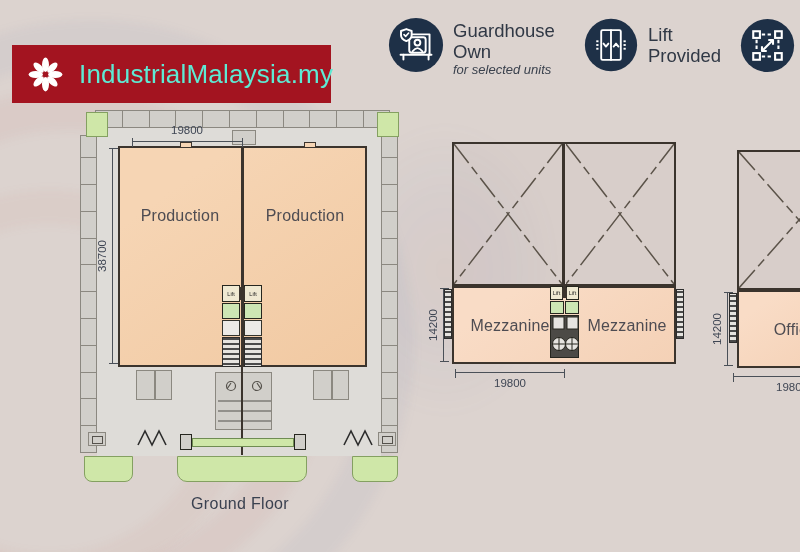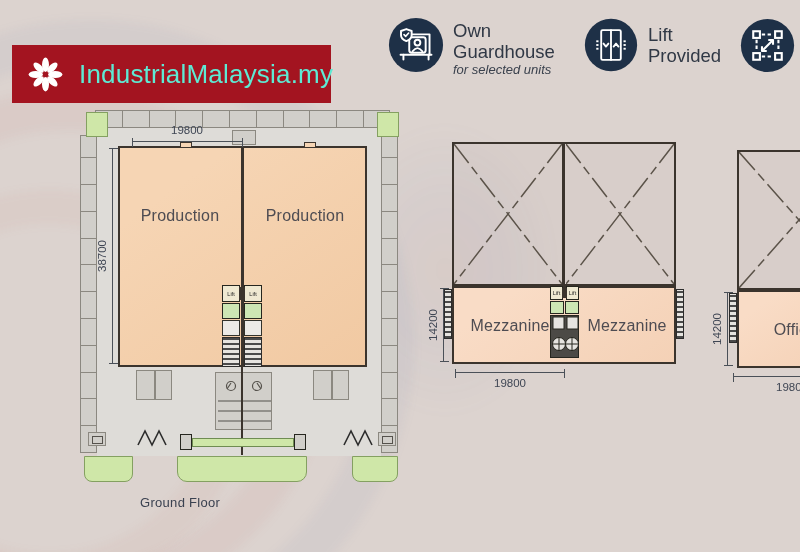--- a/index.html
+++ b/index.html
@@ -28,21 +28,21 @@
   .plan{position:absolute;}
   .dimh{position:absolute;height:0;border-top:1.3px solid #4a5058;}
   .dimh::before,.dimh::after{content:"";position:absolute;top:-4px;width:1.3px;height:9px;background:#4a5058;}
   .dimh::before{left:0;} .dimh::after{right:0;}
   .dimv{position:absolute;width:0;border-left:1.3px solid #4a5058;}
   .dimv::before,.dimv::after{content:"";position:absolute;left:-4px;height:1.3px;width:9px;background:#4a5058;}
   .dimv::before{top:0;} .dimv::after{bottom:0;}
   .dimlabel{position:absolute;font-size:11.5px;color:#3f4654;text-align:center;}
   .rot{transform:rotate(-90deg);}
   .room{position:absolute;font-size:16px;color:#4e4c52;text-align:center;letter-spacing:.2px;}
-  .caption{position:absolute;font-size:13px;color:#3a4150;text-align:left;font-weight:500;letter-spacing:.3px;}
+  .caption{position:absolute;font-size:16px;color:#3a4150;text-align:center;font-weight:500;letter-spacing:.3px;}
   .wall{border:2.5px solid #3b342d;box-sizing:border-box;}
   .peach{background:linear-gradient(145deg,#f6d5b4 20%,#f1c9a2);}
   .peach2{background:linear-gradient(145deg,#f9dcc6 20%,#f4d1b6);}
   .fence-h{background:repeating-linear-gradient(90deg,#d1cfca 0 25.8px,#8b8880 25.8px 26.8px);border:1px solid #8b8880;box-sizing:border-box;}
   .fence-v{background:repeating-linear-gradient(0deg,#d1cfca 0 25.8px,#8b8880 25.8px 26.8px);border:1px solid #8b8880;box-sizing:border-box;}
   .green{background:#cfe7a8;border:1px solid #84a061;box-sizing:border-box;}
   .graybox{background:#d1cfca;border:1px solid #8b8880;box-sizing:border-box;}
   .stair{background:repeating-linear-gradient(180deg,#4a4a4a 0 2px,#e6e4e0 2px 5px);border:1px solid #2c2c2c;box-sizing:border-box;}
   .stairv{background:repeating-linear-gradient(0deg,#4a4a4a 0 2px,#e6e4e0 2px 5px);border:1px solid #2c2c2c;box-sizing:border-box;}
   .liftbox{position:absolute;background:#efe9d2;border:1.6px solid #26261f;box-sizing:border-box;
@@ -84,22 +84,22 @@
       <rect x="23" y="22" width="17" height="16" rx="2.5"></rect>
       <circle cx="31.5" cy="27.5" r="3"></circle>
       <path d="M26.5 36.5 q5 -6.5 10 0"></path>
       <path d="M14 40 H46"></path>
       <path d="M17 40 V45 M43 40 V45"></path>
       <path d="M20 13.5 l5.5 2 v4.5 q0 4 -5.5 6 q-5.5 -2 -5.5 -6 v-4.5 z" fill="#1e3047"></path>
       <path d="M17.6 19.2 l1.8 1.8 3 -3.4" stroke-width="1.7"></path>
     </g>
   </svg>
   <div class="feat-title" style="left:453px;top:21px">
+    <div>Guardhouse</div>
     <div>Own</div>
-    <div>Guardhouse</div>
   </div>
   <div class="feat-sub" style="left:453px;top:62px">for selected units</div>
 
   <svg class="feat-icon" style="left:583px;top:17px" width="56" height="56" viewBox="0 0 60 60">
     <circle cx="30" cy="30" r="28" fill="#1e3047"></circle>
     <g stroke="#fff" stroke-width="2" fill="none" stroke-linecap="round" stroke-linejoin="round">
       <rect x="19.5" y="14" width="21" height="32" rx="1.5"></rect>
       <path d="M30 14 V46"></path>
       <path d="M22 28.5 l2.6 3.2 2.6 -3.2"></path>
       <path d="M32.8 31.7 l2.6 -3.2 2.6 3.2"></path>

